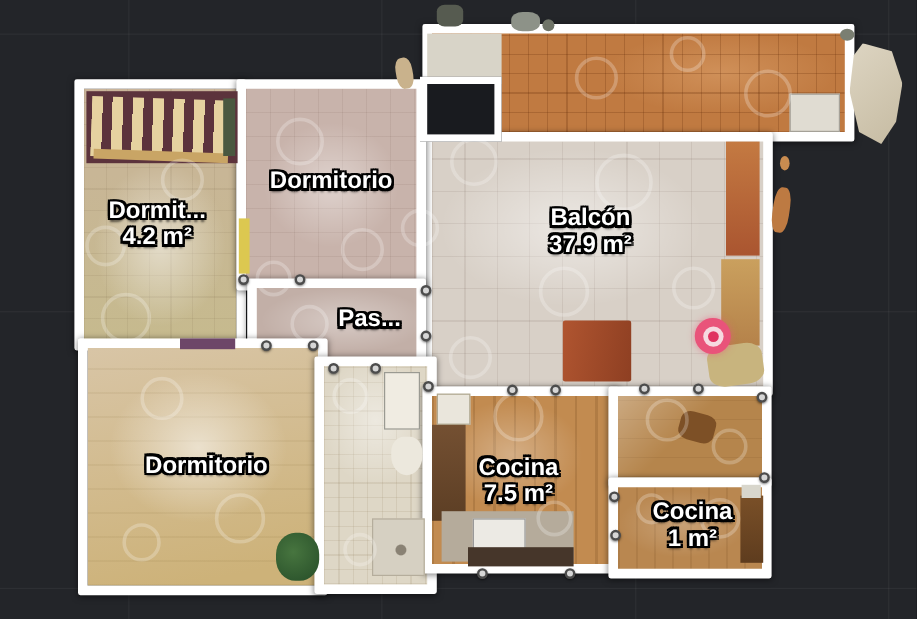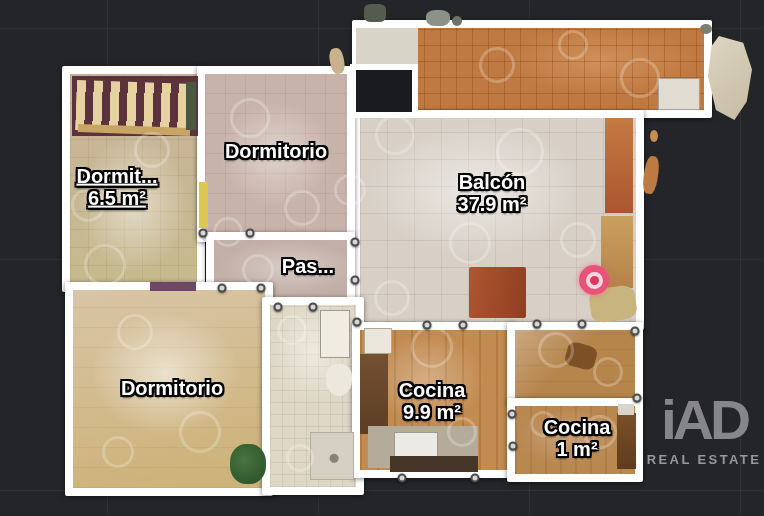--- a/index.html
+++ b/index.html
@@ -192,45 +192,41 @@
       <div class="ring" style="left: 600px; top: 432px; width: 28px; height: 28px;"></div>
       <div class="ring" style="left: 543px; top: 424px; width: 20px; height: 20px;"></div>
     </div>
 
   <div id="marker">
     <div class="m-mid">
       <div class="m-core"></div>
     </div>
   </div>
 
-  <div class="rlabel" style="left:117px;top:187px;text-decoration:underline;">
+  <div class="rlabel" style="left:131px;top:187px;">
     <span>Dormit...</span>
-    <span>6.5 m²</span>
+    <span>4.2 m²</span>
   </div>
   <div class="rlabel" style="left:276px;top:151px;">
     <span>Dormitorio</span>
   </div>
   <div class="rlabel" style="left:492px;top:193px;">
     <span>Balcón</span>
     <span>37.9 m²</span>
   </div>
   <div class="rlabel" style="left:308px;top:266px;">
     <span>Pas...</span>
 
   </div>
   <div class="rlabel" style="left:172px;top:388px;">
     <span>Dormitorio</span>
   </div>
   <div class="rlabel" style="left:432px;top:401px;">
     <span>Cocina</span>
-    <span>9.9 m²</span>
+    <span>7.5 m²</span>
   </div>
   <div class="rlabel" style="left:577px;top:438px;">
     <span>Cocina</span>
     <span>1 m²</span>
   </div>
 
-  <div id="logo">
-    <div id="logo-text">iAD</div>
-    <div id="logo-tag">REAL ESTATE</div>
-  </div>
 
 </div>
 
 </body></html>

